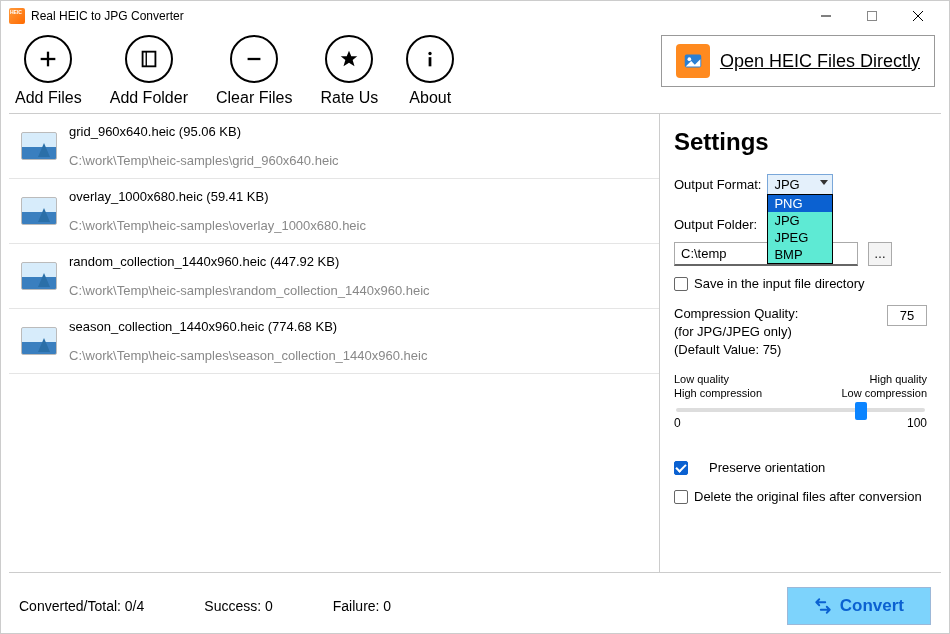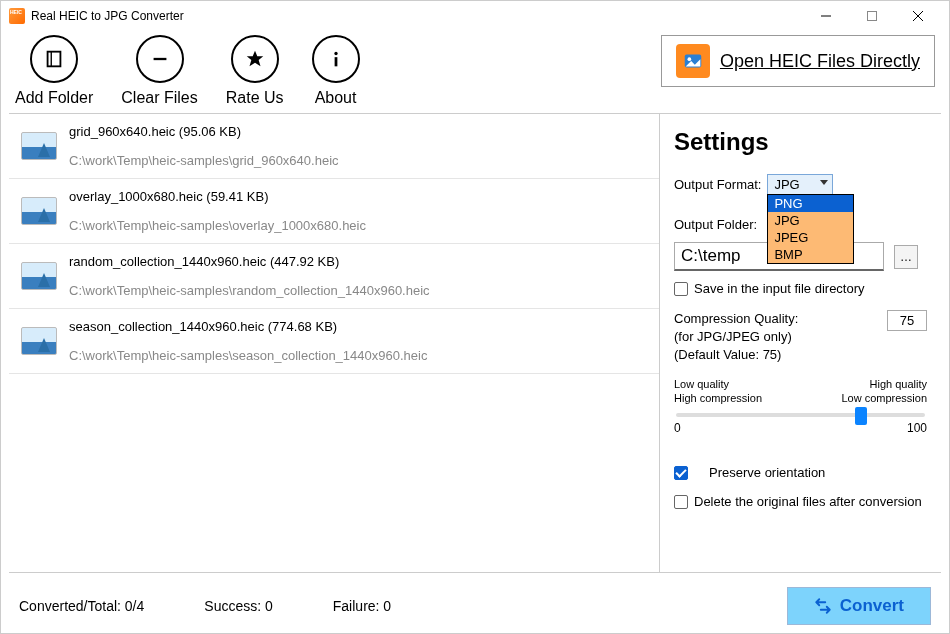--- a/index.html
+++ b/index.html
@@ -32,24 +32,24 @@
 .file-name { font-size: 13px; }
 .file-path { font-size: 13px; color: #888; }
 
 .settings { width: 282px; border-left: 1px solid #ccc; padding: 14px 14px; font-size: 13px; position: relative; }
 .settings h2 { font-size: 24px; font-weight: 600; margin-bottom: 18px; }
 .row { display: flex; align-items: center; margin-bottom: 10px; gap: 6px; }
 .row label { white-space: nowrap; }
 .select-wrap { position: relative; width: 66px; }
 .select-box { border: 1px solid #7aa7d9; background: #e4f0fb; padding: 2px 18px 2px 6px; font-size: 13px; position: relative; }
 .select-caret { position: absolute; right: 4px; top: 5px; width:0; height:0; border-left:4px solid transparent; border-right:4px solid transparent; border-top:5px solid #333; }
-.dropdown { position: absolute; top: 20px; left: 0; width: 87px; border: 1px solid #000; background: #fdba74; z-index: 10; }
+.dropdown { position: absolute; top: 20px; left: 0; width: 66px; border: 1px solid #000; background: #5eead4; z-index: 10; }
 .dropdown div { padding: 1px 6px; font-size: 13px; }
 .dropdown .sel { background: #0b61d1; color: #fff; }
-.folder-input { border: 1px solid #aaa; border-bottom: 2px solid #666; padding: 3px 6px; font-size: 17px; width: 210px; }
+.folder-input { border: 1px solid #aaa; border-bottom: 2px solid #666; padding: 3px 6px; font-size: 13px; width: 184px; }
 .browse-btn { width: 24px; height: 24px; border: 1px solid #aaa; background: #f4f4f4; display:flex; align-items:center; justify-content:center; font-size:12px; margin-left:4px; }
 .chk-row { display: flex; align-items: center; gap: 6px; margin-bottom: 14px; }
 .chk { width: 14px; height: 14px; border: 1px solid #666; border-radius: 2px; display:flex; align-items:center; justify-content:center; }
 .chk.checked { background: #0b61d1; border-color:#0b61d1; }
 .chk.checked::after { content:""; width:4px; height:8px; border:solid #fff; border-width:0 2px 2px 0; transform:rotate(45deg); margin-top:-2px; }
 .quality-row { display:flex; justify-content:space-between; align-items:flex-start; }
 .quality-labels { line-height:1.4; }
 .quality-input { width:40px; border:1px solid #aaa; text-align:center; padding:2px; font-size:13px; }
 .slider-labels { display:flex; justify-content:space-between; font-size:11px; margin-top:12px; }
 .slider-labels div { line-height:1.3; }
@@ -86,20 +86,29 @@
         </svg>
       </div>
   </div>
 </div>
 
 <div class="toolbar-row">
   <div class="toolbar">
     <div class="tbtn">
       <div class="tbtn-circle">
           <svg viewBox="0 0 24 24">
+            <line x1="12" y1="4" x2="12" y2="20" stroke="#000" stroke-width="2.5"></line>
+            <line x1="4" y1="12" x2="20" y2="12" stroke="#000" stroke-width="2.5"></line>
+          </svg>
+        </div>
+      <span>Add Files</span>
+    </div>
+    <div class="tbtn">
+      <div class="tbtn-circle">
+          <svg viewBox="0 0 24 24">
             <rect x="5" y="4" width="14" height="16" fill="none" stroke="#000" stroke-width="2"></rect>
             <line x1="9" y1="4" x2="9" y2="20" stroke="#000" stroke-width="1.5"></line>
           </svg>
         </div>
       <span>Add Folder</span>
     </div>
     <div class="tbtn">
       <div class="tbtn-circle">
           <svg viewBox="0 0 24 24">
             <line x1="5" y1="12" x2="19" y2="12" stroke="#000" stroke-width="2.5"></line>

